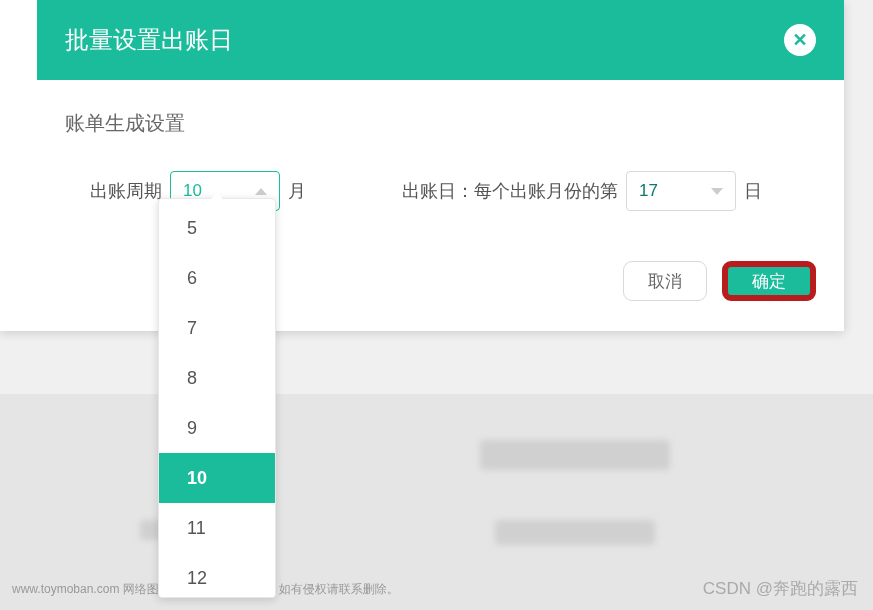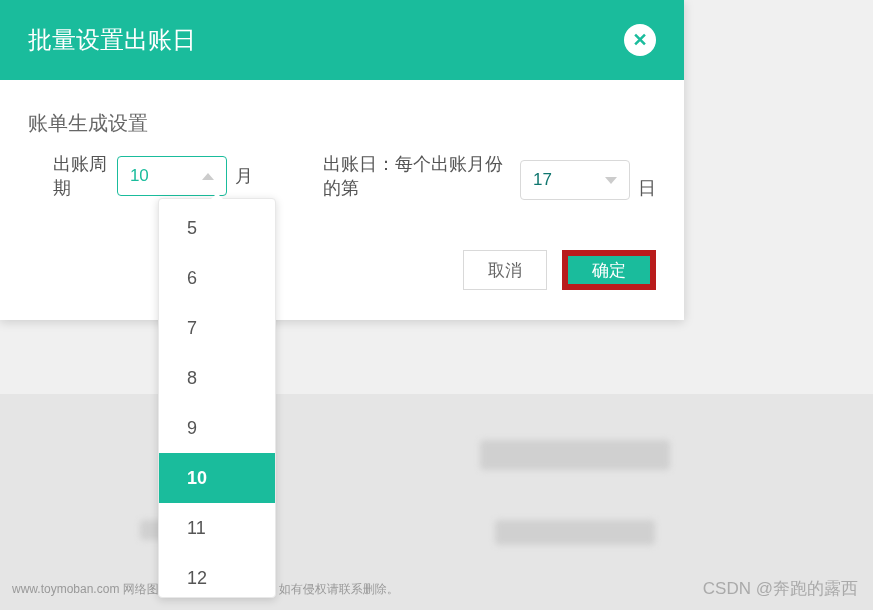--- a/index.html
+++ b/index.html
@@ -39,23 +39,24 @@
       position: absolute;
       bottom: 10px;
       right: 15px;
       font-size: 17px;
       color: #aaa;
     }
     .modal {
       position: absolute;
       top: 0;
       left: 0;
-      width: 684px;
+      width: 844px;
       background: #fff;
       box-shadow: 0 2px 10px rgba(0,0,0,0.15);
+      padding-left: 37px;
     }
     .modal-header {
       background: #1abc9c;
       height: 80px;
       display: flex;
       align-items: center;
       justify-content: space-between;
       padding: 0 28px;
     }
     .modal-title {
@@ -75,35 +76,35 @@
       color: #1abc9c;
       font-size: 18px;
       font-weight: bold;
     }
     .modal-body {
       padding: 30px 28px;
     }
     .section-title {
       font-size: 20px;
       color: #666;
-      margin-bottom: 15px;
+      margin-bottom: 34px;
     }
     .form-row {
       display: flex;
       align-items: center;
       font-size: 18px;
       color: #555;
     }
     .form-group {
       display: flex;
       align-items: center;
       gap: 8px;
     }
     .form-group.first { margin-left: 25px; }
-    .form-group.second { margin-left: 70px; align-items: flex-end; }
+    .form-group.second { margin-left: 96px; }
     .select {
       height: 40px;
       border: 1px solid #d9d9d9;
       border-radius: 4px;
       display: flex;
       align-items: center;
       justify-content: space-between;
       padding: 0 12px;
       cursor: pointer;
       background: #fff;
@@ -133,21 +134,21 @@
     }
     .modal-footer {
       padding: 20px 28px 30px;
       display: flex;
       justify-content: flex-end;
       gap: 15px;
     }
     .btn {
       height: 40px;
       padding: 0 24px;
-      border-radius: 0;
+      border-radius: 9px;
       font-size: 17px;
       cursor: pointer;
       display: flex;
       align-items: center;
     }
     .btn-default {
       background: #fff;
       border: 1px solid #d9d9d9;
       color: #666;
     }

